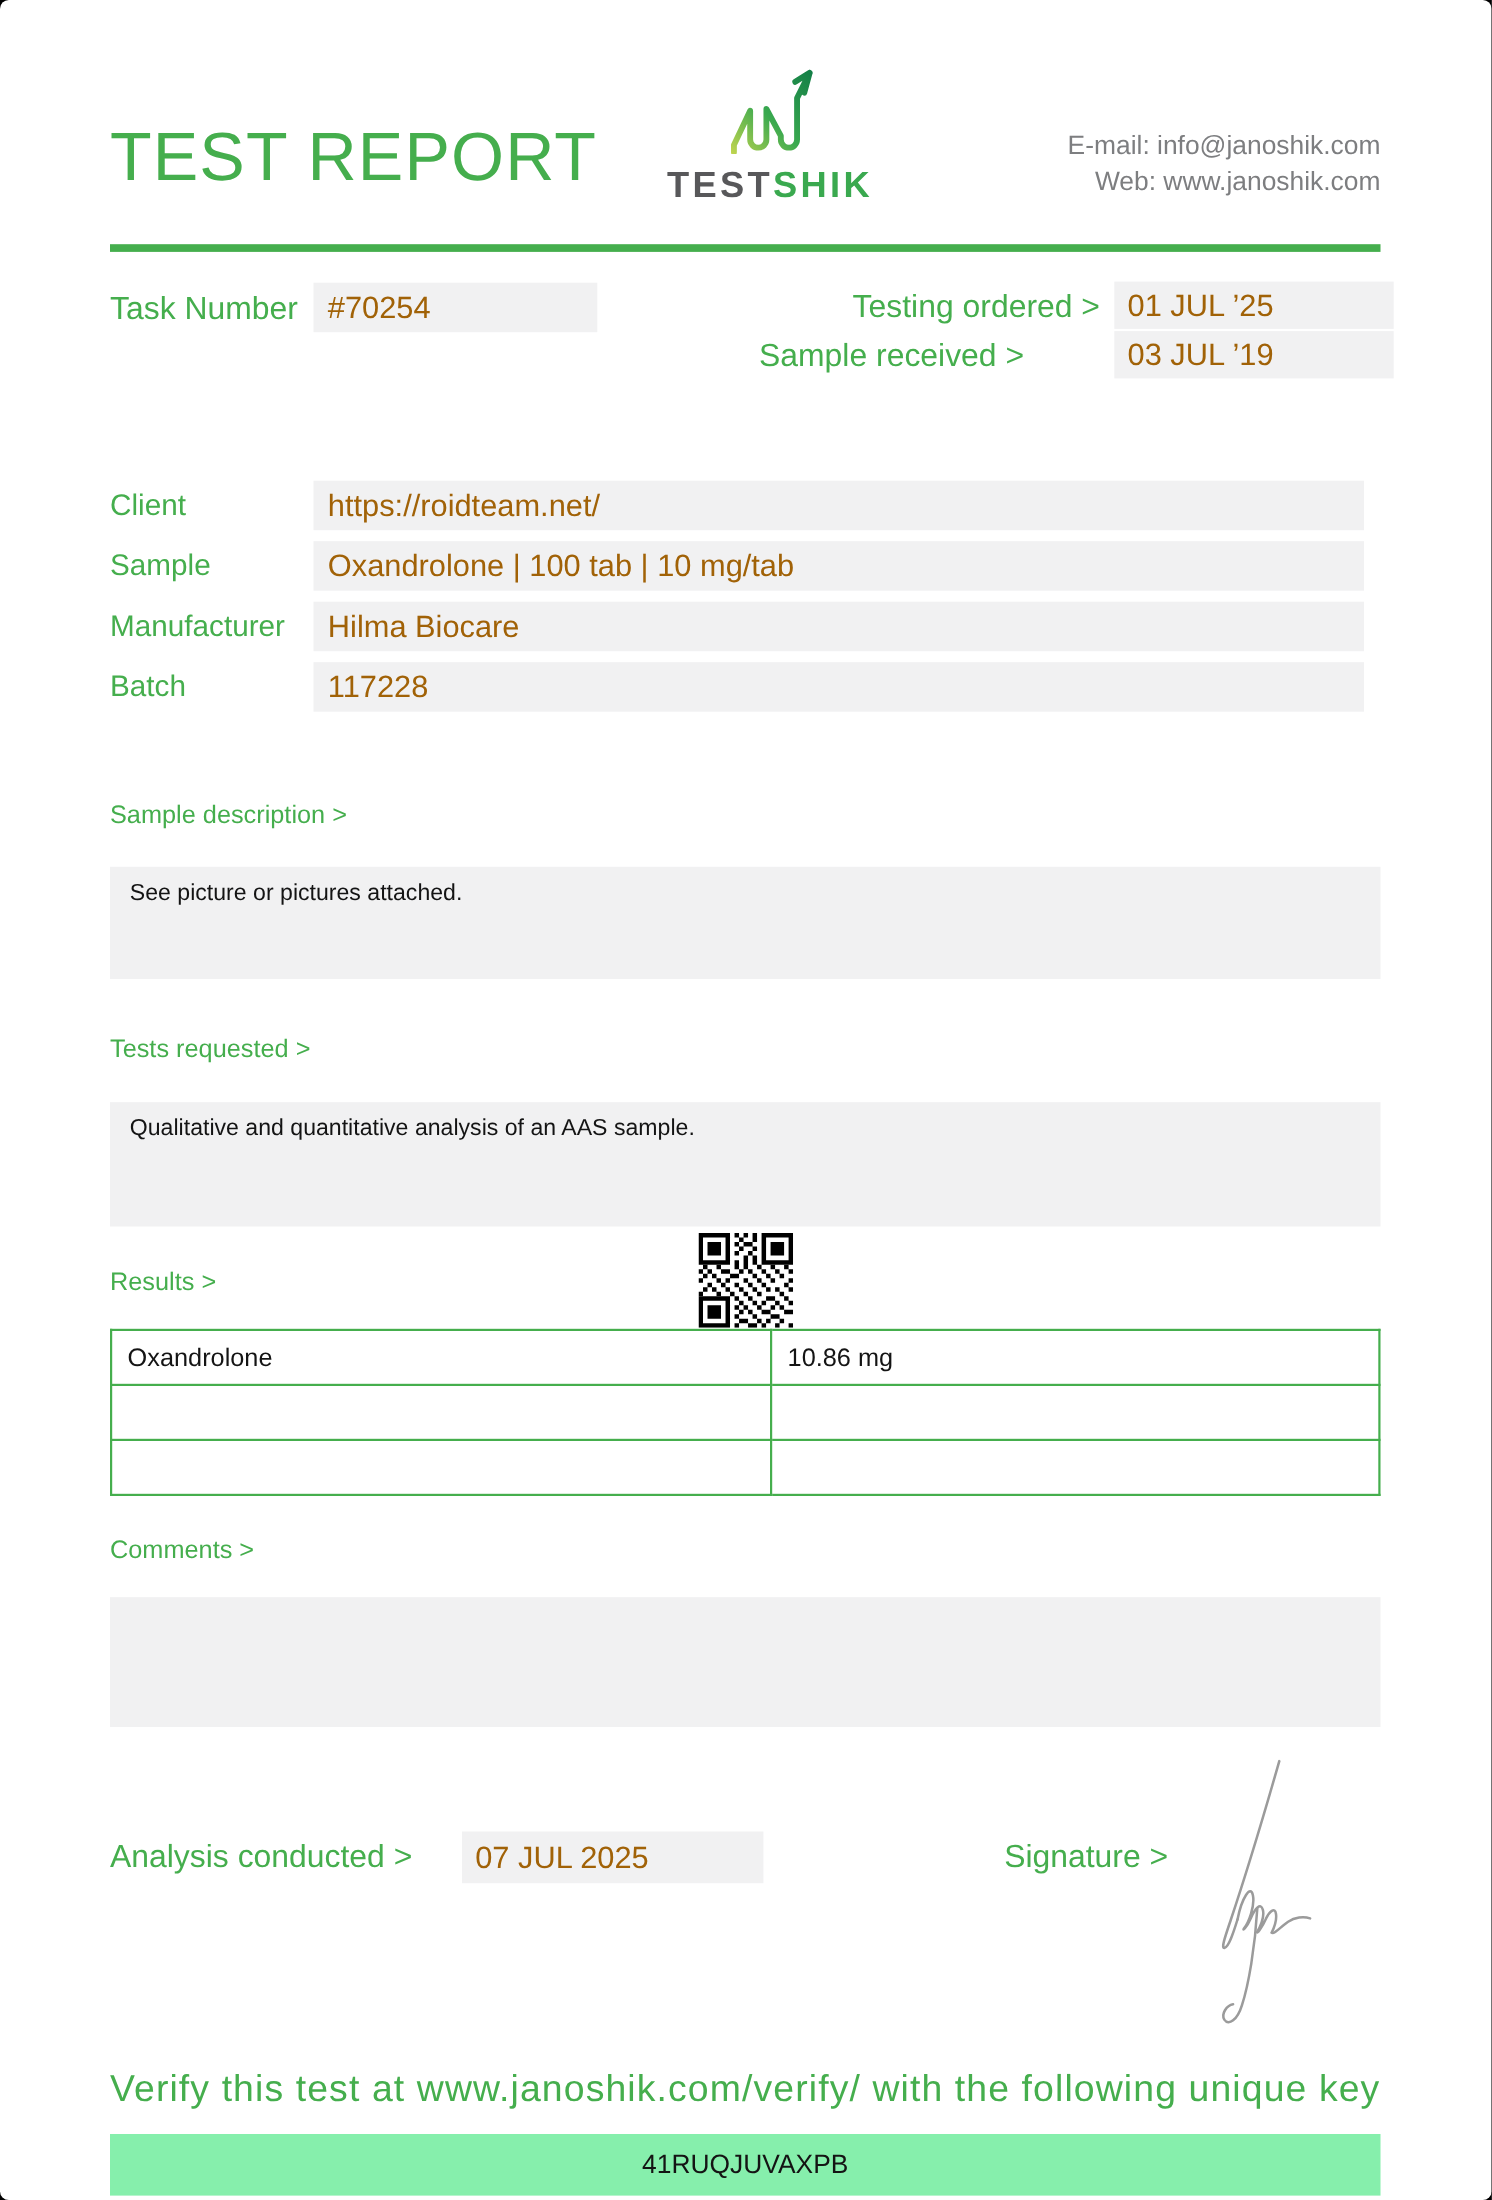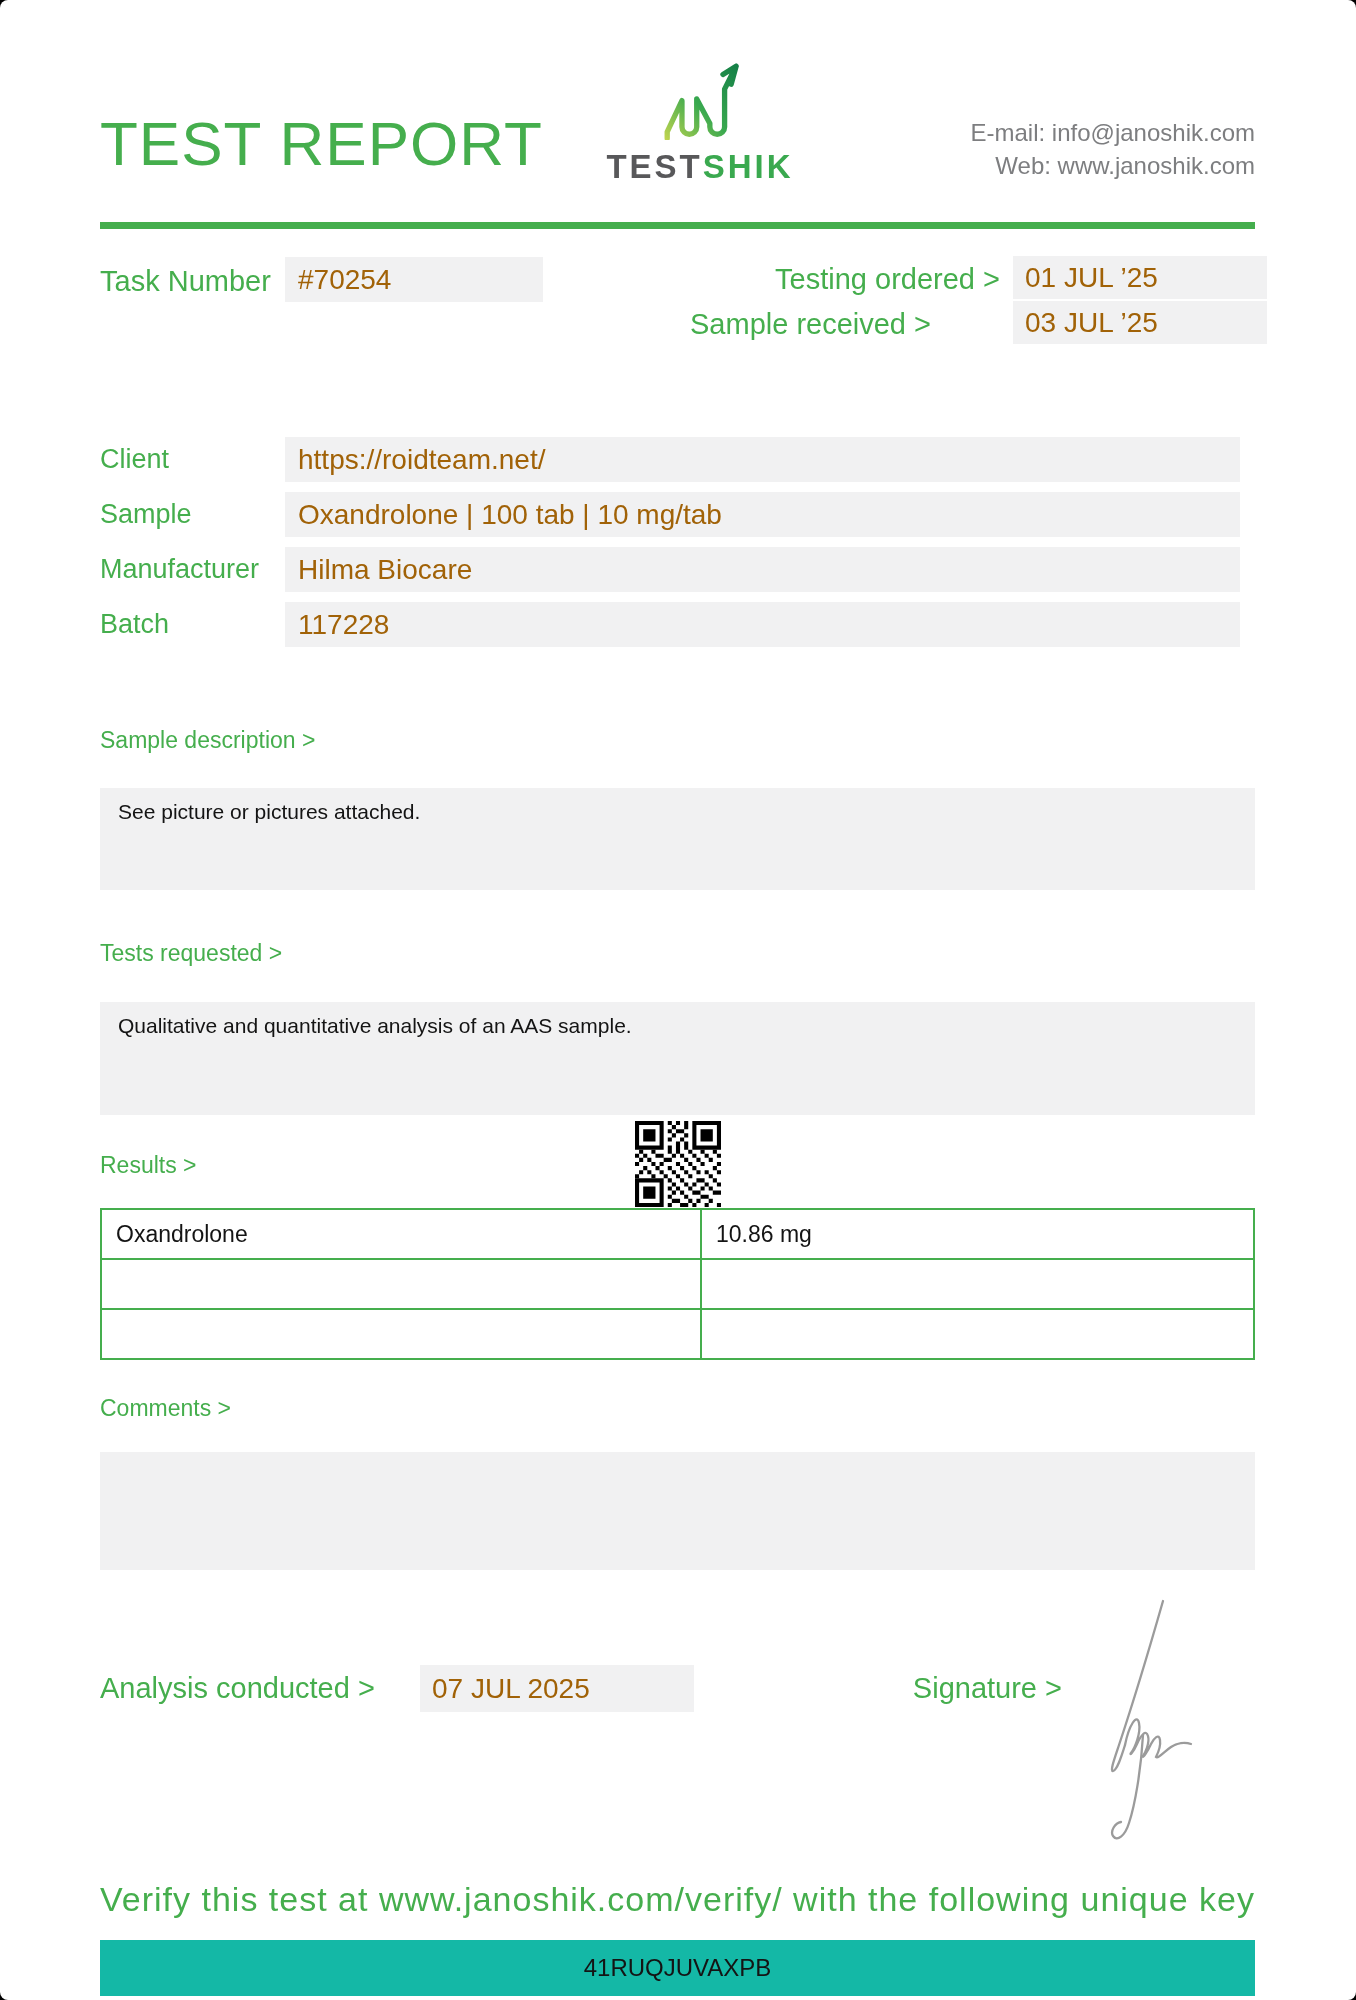--- a/index.html
+++ b/index.html
@@ -34,21 +34,21 @@
            padding:12px 0 0 18px;box-sizing:border-box;display:block;}
   
   .rtable{left:100px;top:1208px;width:1155px;height:147px;border-collapse:collapse;}
   .rtable td{border:2px solid #45ae4d;font-size:23px;color:#141414;padding:0 0 0 14px;height:48px;}
   .rtable td.c1{width:584px;}
   
   .an-label{left:100px;top:1672px;}
   .an-box{left:420px;top:1665px;width:262px;height:47px;padding-left:12px;}
   .sig-label{left:832px;top:1672px;width:230px;text-align:right;}
   .verify{left:100px;top:1880px;width:1158px;font-size:34px;letter-spacing:1px;color:#45ae4d;}
-  .key-box{left:100px;top:1940px;width:1155px;height:56px;background:#14b8a6;
+  .key-box{left:100px;top:1940px;width:1155px;height:56px;background:#86efac;
            display:flex;align-items:center;justify-content:center;font-size:24px;color:#141414;}
 </style>
 </head>
 <body>
 
 <div id="report">
 
   <div class="abs page-title">TEST REPORT</div>
 
   <div class="abs logo-wrap">
@@ -74,21 +74,21 @@
 
   <div class="abs rule"></div>
 
   <div class="abs task-label h-label">Task Number</div>
   <div class="abs task-box fieldbox val">#70254</div>
 
   <div class="abs ord-label h-label">Testing ordered  &gt;</div>
   <div class="abs ord-box fieldbox val">01 JUL ’25</div>
 
   <div class="abs rec-label h-label">Sample received &gt;</div>
-  <div class="abs rec-box fieldbox val">03 JUL ’25</div>
+  <div class="abs rec-box fieldbox val">03 JUL ’19</div>
 
   <div class="abs det-label" style="top:444px">Client</div>
   <div class="abs det-box fieldbox val" style="top:437px">https://roidteam.net/</div>
 
   <div class="abs det-label" style="top:499px">Sample</div>
   <div class="abs det-box fieldbox val" style="top:492px">Oxandrolone | 100 tab | 10 mg/tab</div>
 
   <div class="abs det-label" style="top:554px">Manufacturer</div>
   <div class="abs det-box fieldbox val" style="top:547px">Hilma Biocare</div>
 

